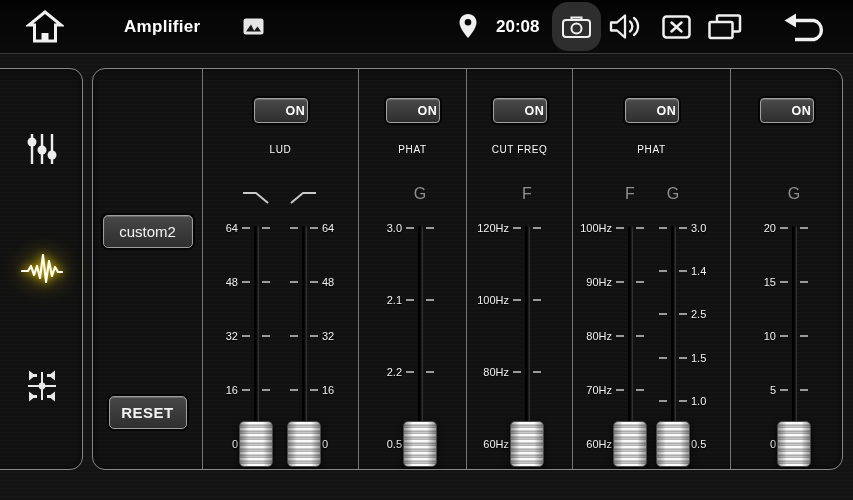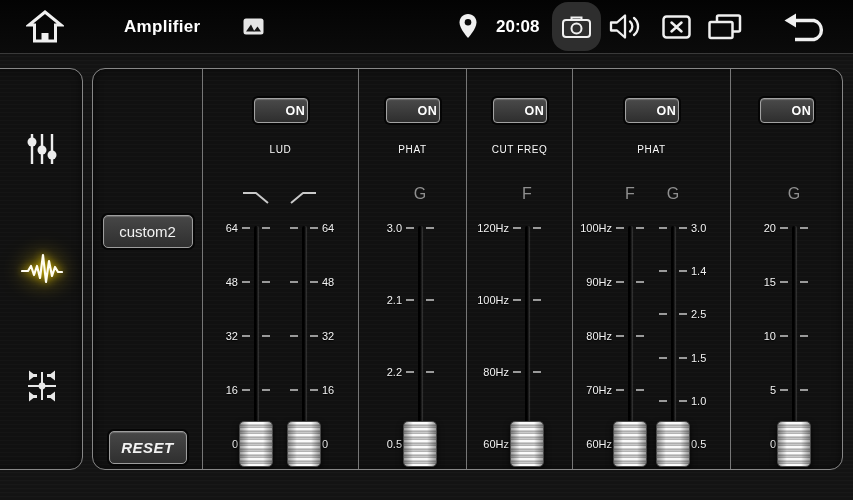--- a/index.html
+++ b/index.html
@@ -159,21 +159,21 @@
         <path transform="translate(24,25)" d="M0,3 h3.5 l4.5,-3.5 v10 l-4.5,-3.5 h-3.5 z"></path>
       </g>
     </svg>
   </div>
 </div>
 
 <div class="panel main-panel">
 
   <div class="col col-presets">
     <button class="preset-btn" style="top:146px;">custom2</button>
-    <button class="preset-btn reset" style="top:362px;font-style:italic;">RESET</button>
+    <button class="preset-btn reset" style="top:327px;">RESET</button>
   </div>
 
   <div class="col col-lud">
     <button class="on-btn">ON</button>
     <div class="col-title">LUD</div>
     <div class="curve-icon" style="left:53px;">
       <svg width="28" height="16" viewBox="0 0 28 16">
         <polyline points="1,4 14,4 26,14" fill="none" stroke="#c9c9c9" stroke-width="2" stroke-linejoin="round"></polyline>
       </svg>
     </div>

